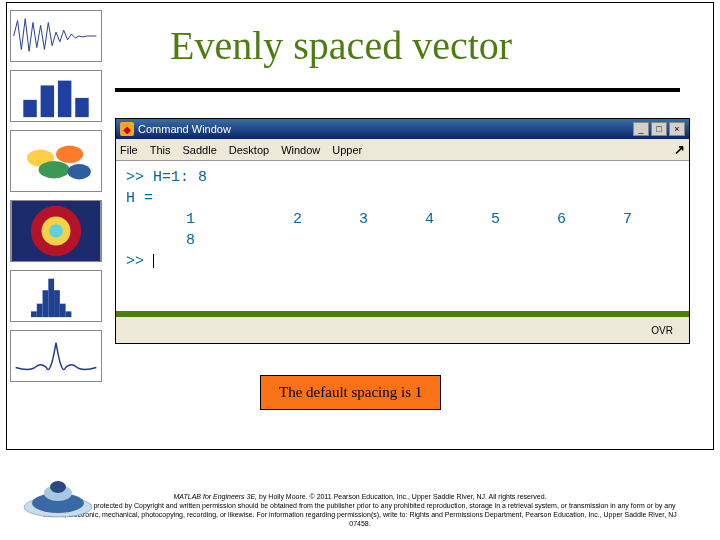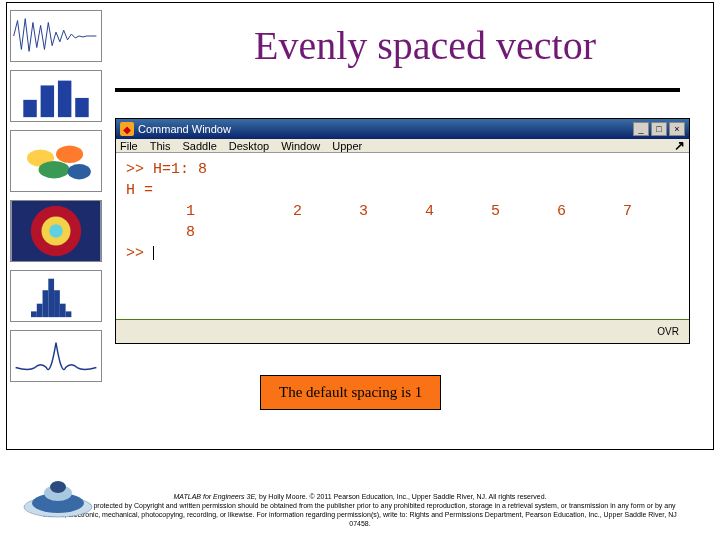--- a/index.html
+++ b/index.html
@@ -2,36 +2,36 @@
 <html><head>
 <meta charset="utf-8">
 <style>
   * { box-sizing: border-box; margin: 0; padding: 0; }
   body { width: 720px; height: 540px; background: #fff; font-family: Georgia, serif; position: relative; overflow: hidden; }
   .canvas { width: 720px; height: 540px; position: relative; background: #fff; }
   .frame { position: absolute; top: 2px; left: 6px; right: 6px; bottom: 90px; border: 1px solid #000; }
   .sidebar { position: absolute; left: 10px; top: 10px; width: 92px; bottom: 110px; display: flex; flex-direction: column; gap: 8px; }
   .thumb { width: 92px; border: 1px solid #888; background: #fff; position: relative; }
   .thumb svg { display: block; width: 100%; height: 100%; }
-  .title { position: absolute; top: 22px; left: 170px; right: 40px; font-size: 40px; font-family: "Times New Roman", Georgia, serif; text-align: center; color: #701a75; }
+  .title { position: absolute; top: 22px; left: 170px; right: 40px; font-size: 40px; font-family: "Times New Roman", Georgia, serif; text-align: left; color: #4d7c0f; }
   .title-underline { position: absolute; top: 88px; left: 115px; right: 40px; height: 4px; background: #000; }
   .window { position: absolute; top: 118px; left: 115px; right: 30px; height: 226px; border: 1px solid #000; background: #ece9d8; display: flex; flex-direction: column; }
   .titlebar { height: 20px; background: linear-gradient(#3a6ea5,#0a246a); color: #fff; display: flex; align-items: center; padding: 0 4px; font: 11px Tahoma, sans-serif; justify-content: space-between; }
   .tb-left { display: flex; align-items: center; gap: 4px; }
   .tb-icon { width: 14px; height: 14px; background: #f5a623; border-radius: 2px; display: inline-flex; align-items: center; justify-content: center; font-size: 10px; color: #c00; }
   .tb-buttons { display: flex; gap: 2px; }
   .tb-btn { width: 16px; height: 14px; background: #d4d0c8; border: 1px solid #888; font: 9px Tahoma,sans-serif; display: flex; align-items: center; justify-content: center; color: #000; }
-  .menubar { height: 14px; background: #ece9d8; border-bottom: 1px solid #999; display: flex; align-items: center; padding: 0 4px; gap: 12px; font: 11px Tahoma, sans-serif; color: #000; }
+  .menubar { height: 22px; background: #ece9d8; border-bottom: 1px solid #999; display: flex; align-items: center; padding: 0 4px; gap: 12px; font: 11px Tahoma, sans-serif; color: #000; }
   .menubar span:last-child { margin-left: auto; font-size: 13px; font-weight: bold; }
-  .content { flex: 1; background: #fff; font-family: "Courier New", monospace; font-size: 15px; color: #c2410c; padding: 6px 10px; overflow: hidden; line-height: 1.4; }
+  .content { flex: 1; background: #fff; font-family: "Courier New", monospace; font-size: 15px; color: #0369a1; padding: 6px 10px; overflow: hidden; line-height: 1.4; }
   .row7 { display: flex; }
   .row7 span { width: 66px; text-align: right; }
   .row7 span:first-child { width: 110px; padding-left: 60px; text-align: left; }
   .row1 { padding-left: 60px; }
-  .statusbar { height: 24px; background: #ece9d8; border-top: 1px solid #4d7c0f; font: 10px Tahoma, sans-serif; display: flex; align-items: center; justify-content: flex-end; padding-right: 10px; }
+  .statusbar { height: 32px; background: #ece9d8; border-top: 6px solid #4d7c0f; font: 10px Tahoma, sans-serif; display: flex; align-items: center; justify-content: flex-end; padding-right: 16px; }
   .caption-box { position: absolute; top: 375px; left: 260px; border: 1px solid #000; padding: 8px 18px; font: 15px "Times New Roman", serif; background: #f97316; }
   .footer { position: absolute; bottom: 12px; left: 40px; right: 40px; text-align: center; font: 7px Arial, sans-serif; color: #000; line-height: 1.3; }
   .footer em { font-style: italic; }
   .corner-thumb { position: absolute; left: 18px; bottom: 20px; width: 80px; height: 55px; }
   .corner-thumb svg { width: 100%; height: 100%; }
 </style>
 </head>
 <body>
 
 <div class="canvas">

